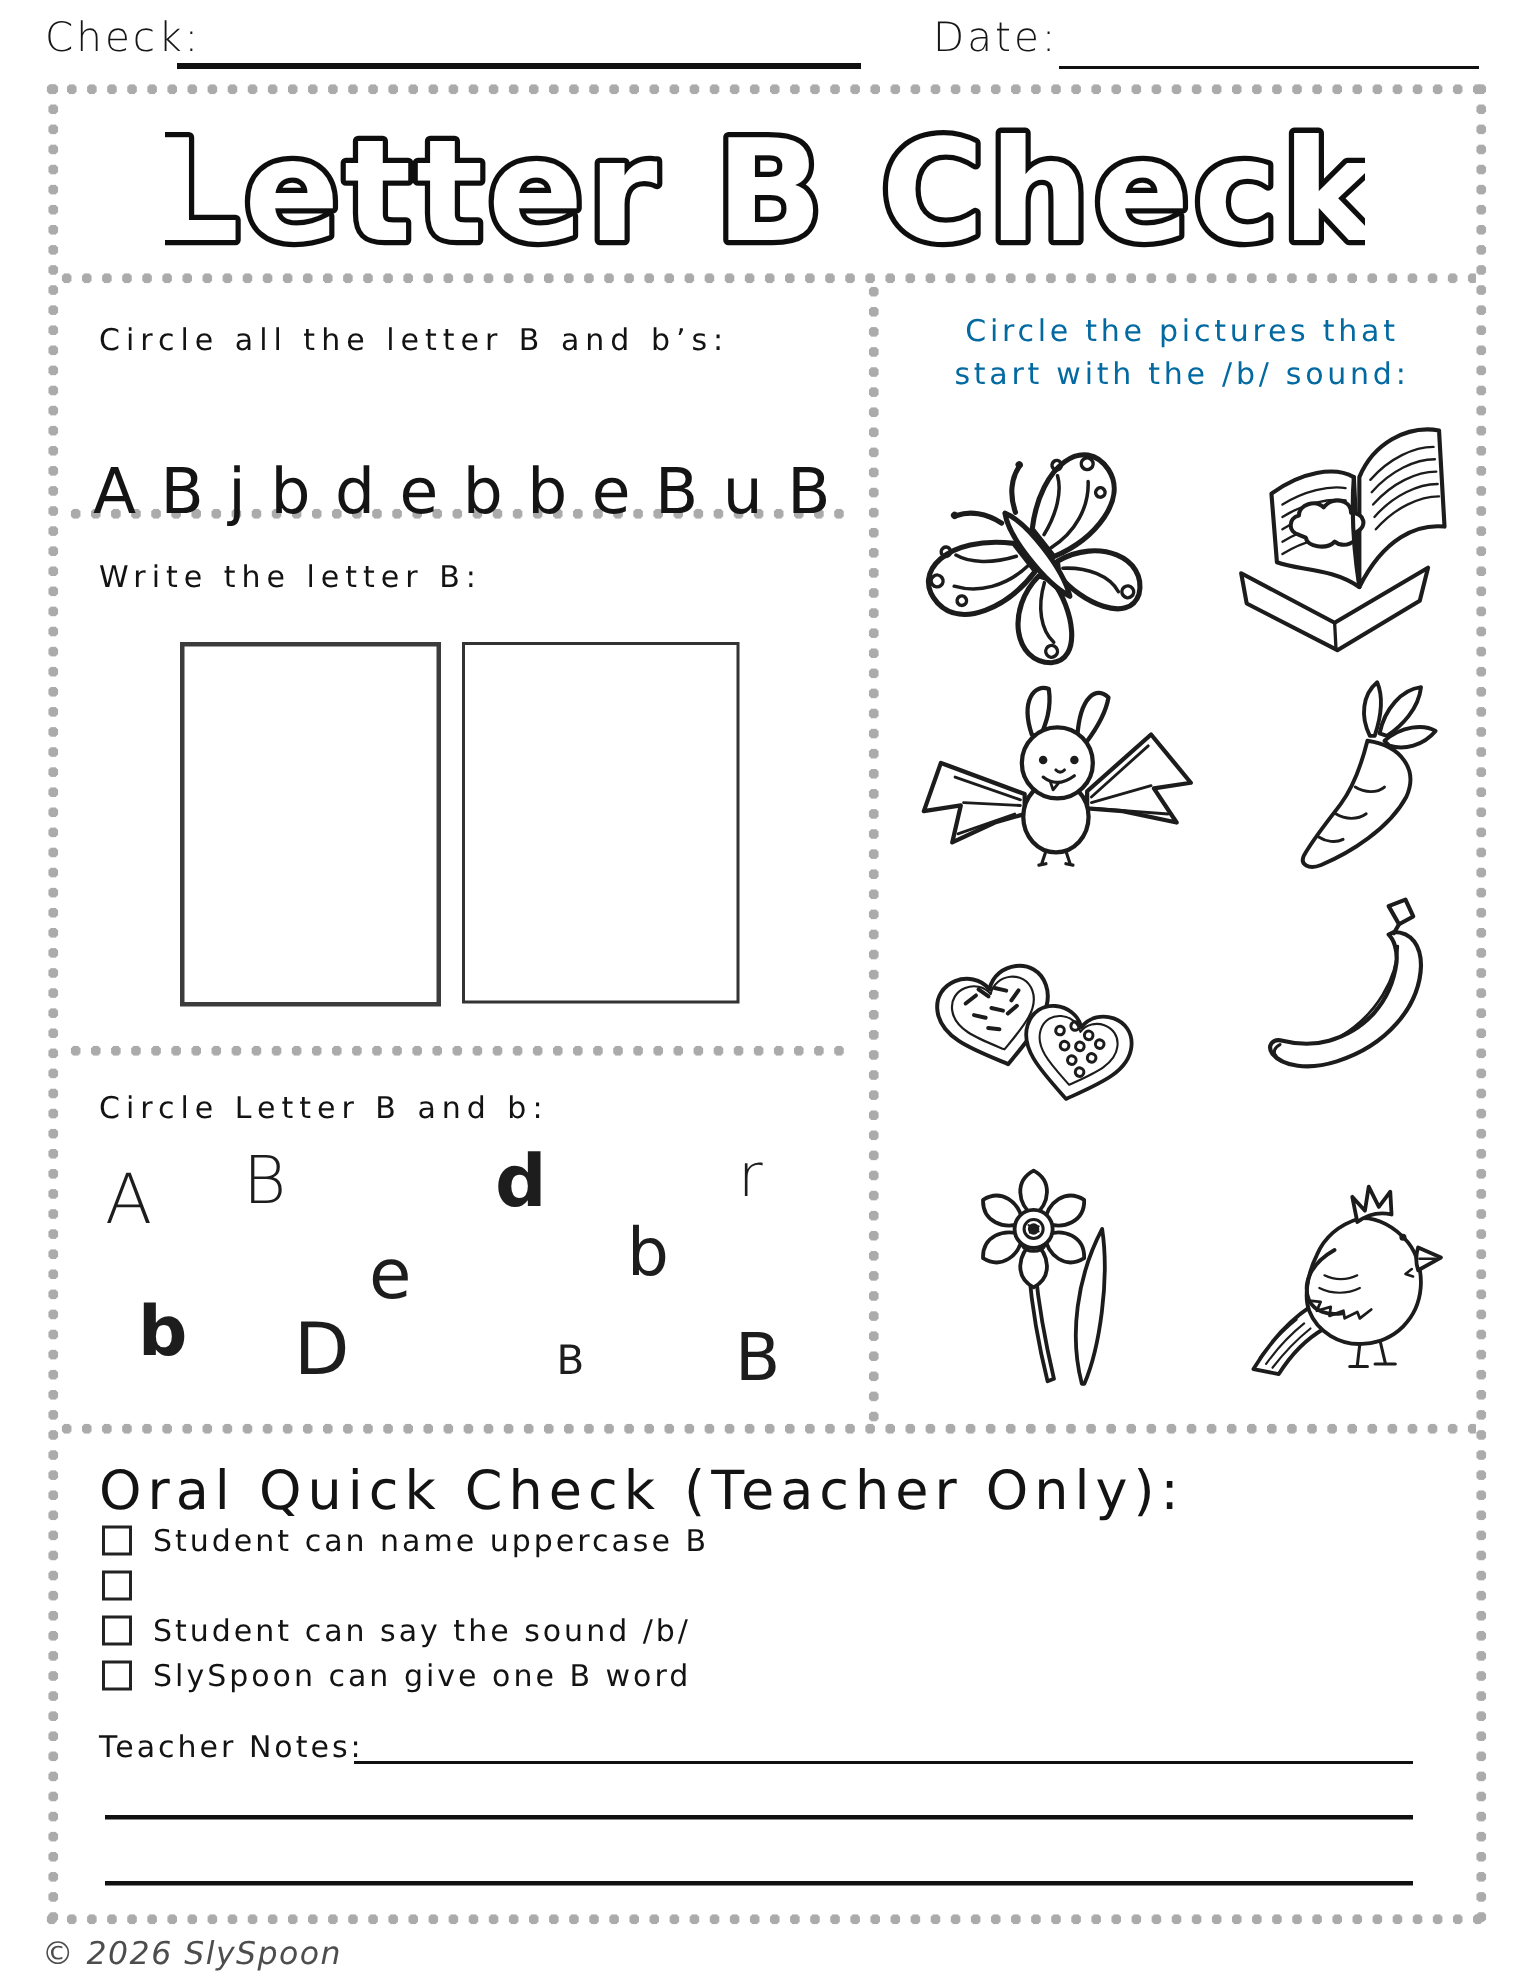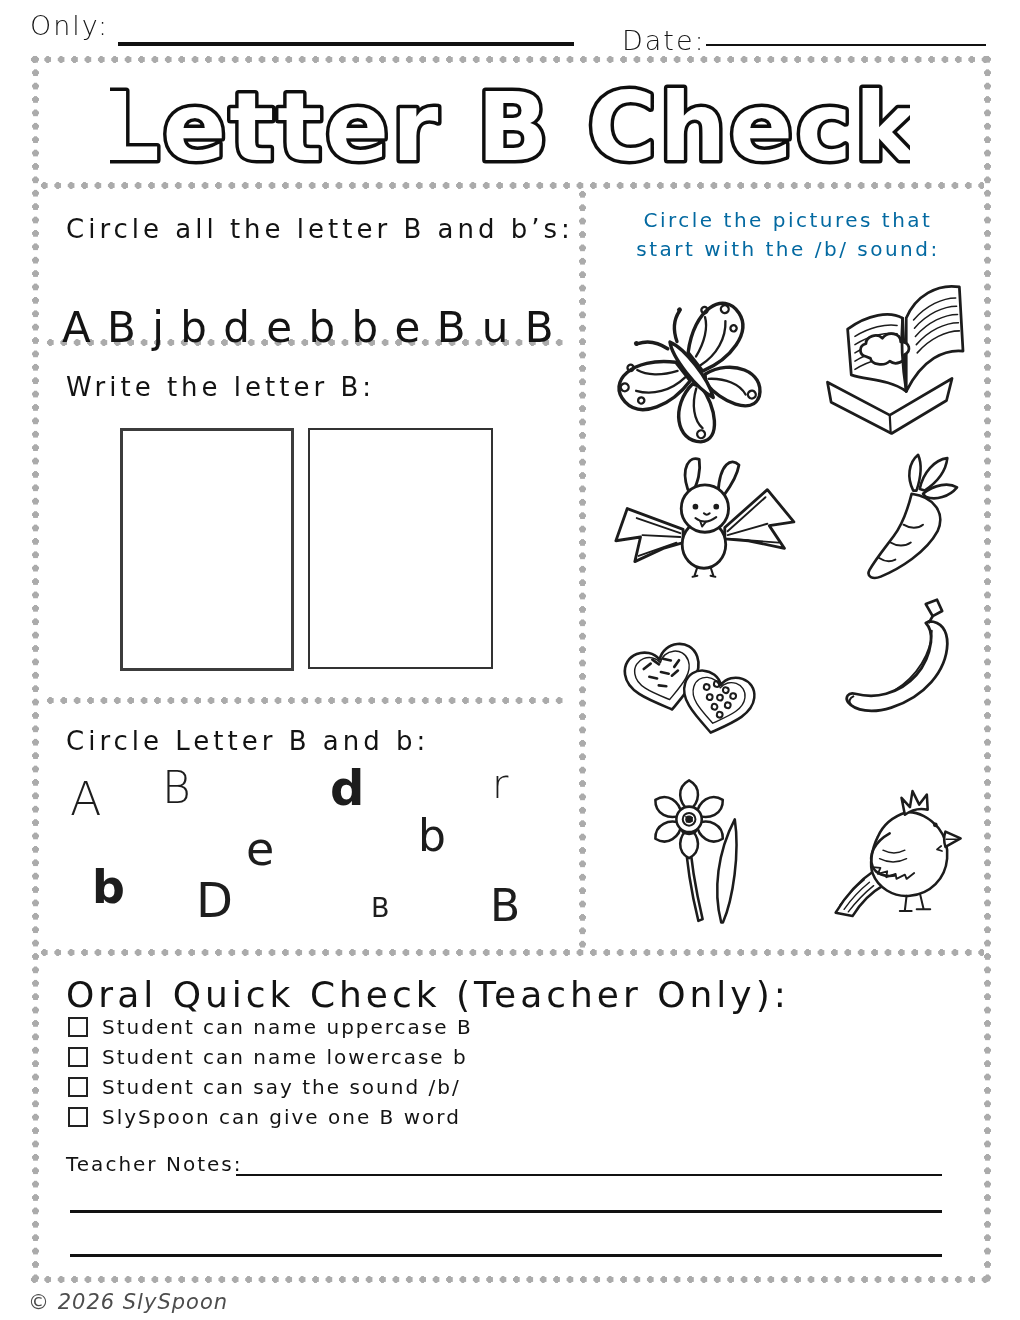--- a/index.html
+++ b/index.html
@@ -14,41 +14,41 @@
   
   .dots-h { position:absolute; height:9px;
     background-image: radial-gradient(circle 3.4px at 4.5px 4.5px, var(--dot) 98%, transparent 100%);
     background-size:13.4px 9px; background-repeat:repeat-x; }
   .dots-v { position:absolute; width:9px;
     background-image: radial-gradient(circle 3.4px at 4.5px 4.5px, var(--dot) 98%, transparent 100%);
     background-size:9px 13.4px; background-repeat:repeat-y; }
 
   .hand { font-family:"DejaVu Sans", sans-serif; font-weight:300; letter-spacing:2px; }
 
-  .heading { font-size:26px; letter-spacing:4px; color:#131313; white-space:nowrap; }
+  .heading { font-size:20px; letter-spacing:4px; color:#131313; white-space:nowrap; }
 
   .fill-line { position:absolute; height:0; }
 
   .write-box { position:absolute; background:#fff; }
 
   .scatter { position:absolute; line-height:1; color:#1d1d1d; }
 
   .check-row { display:flex; align-items:center; height:30px; }
   .checkbox { width:16px; height:16px; border:2px solid #222; margin-right:14px; flex:0 0 auto; background:#fff; }
   .check-label { font-size:20px; letter-spacing:2px; white-space:nowrap; color:#131313; }
 
   svg.illus { position:absolute; overflow:visible; }
 </style>
 </head>
 <body>
 
-<span class="abs hand" style="left:30px; top:10px; font-size:27px;">Only:</span>
+<span class="abs hand" style="left:30px; top:10px; font-size:27px;">Check:</span>
 <div class="fill-line" style="left:118px; top:42px; width:456px; border-top:4px solid #111;"></div>
 
-<span class="abs hand" style="left:622px; top:25px; font-size:27px;">Date:</span>
+<span class="abs hand" style="left:622px; top:10px; font-size:27px;">Date:</span>
 <div class="fill-line" style="left:706px; top:44px; width:280px; border-top:2.5px solid #111;"></div>
 
 <div class="dots-h" style="left:30px; top:55px;  width:962px;"></div>
 <div class="dots-h" style="left:30px; top:1275px; width:962px;"></div>
 <div class="dots-v" style="left:31px; top:55px; height:1229px;"></div>
 <div class="dots-v" style="left:983px; top:55px; height:1229px;"></div>
 
 <div class="dots-h" style="left:40px; top:181px; width:944px;"></div>
 <div class="dots-h" style="left:46px; top:338px; width:522px;"></div>
 <div class="dots-h" style="left:46px; top:696px; width:522px;"></div>
@@ -258,21 +258,20 @@
 
 <div class="abs heading" style="left:66px; top:974px; font-size:36px;">Oral Quick Check (Teacher Only):</div>
 
 <div class="abs" style="left:68px; top:1012px; display:flex; flex-direction:column;justify-content:flex-end;">
   <div class="check-row">
     <span class="checkbox"></span>
     <span class="check-label">Student can name uppercase B</span>
   </div>
   <div class="check-row">
     <span class="checkbox"></span>
-    <span class="check-label">Student can name lowercase b</span>
   </div>
   <div class="check-row">
     <span class="checkbox"></span>
     <span class="check-label">Student can say the sound /b/</span>
   </div>
   <div class="check-row">
     <span class="checkbox"></span>
     <span class="check-label">SlySpoon can give one B word</span>
   </div>
 </div>

